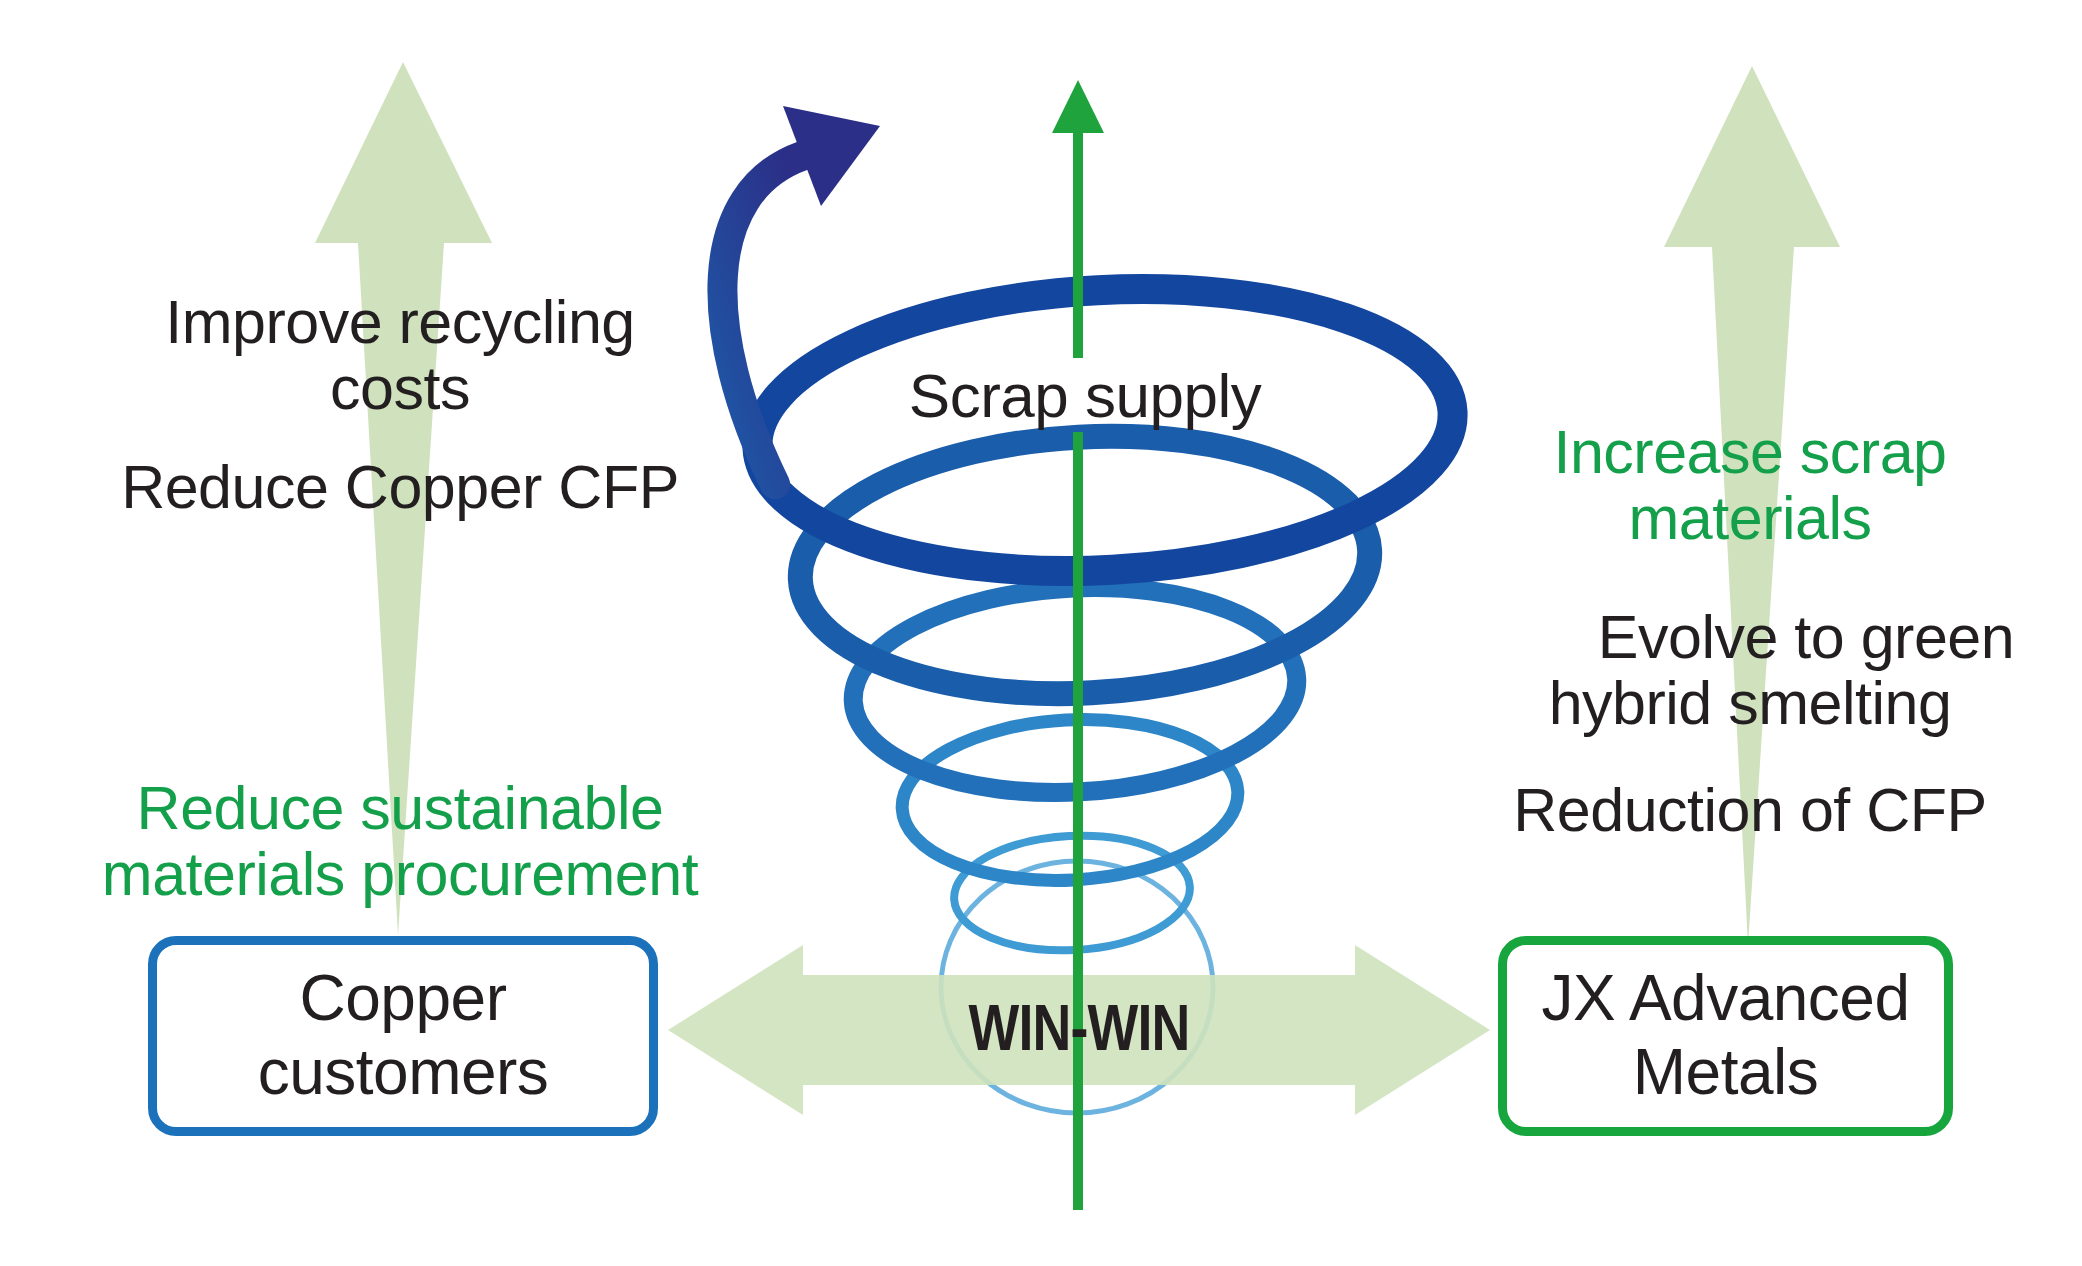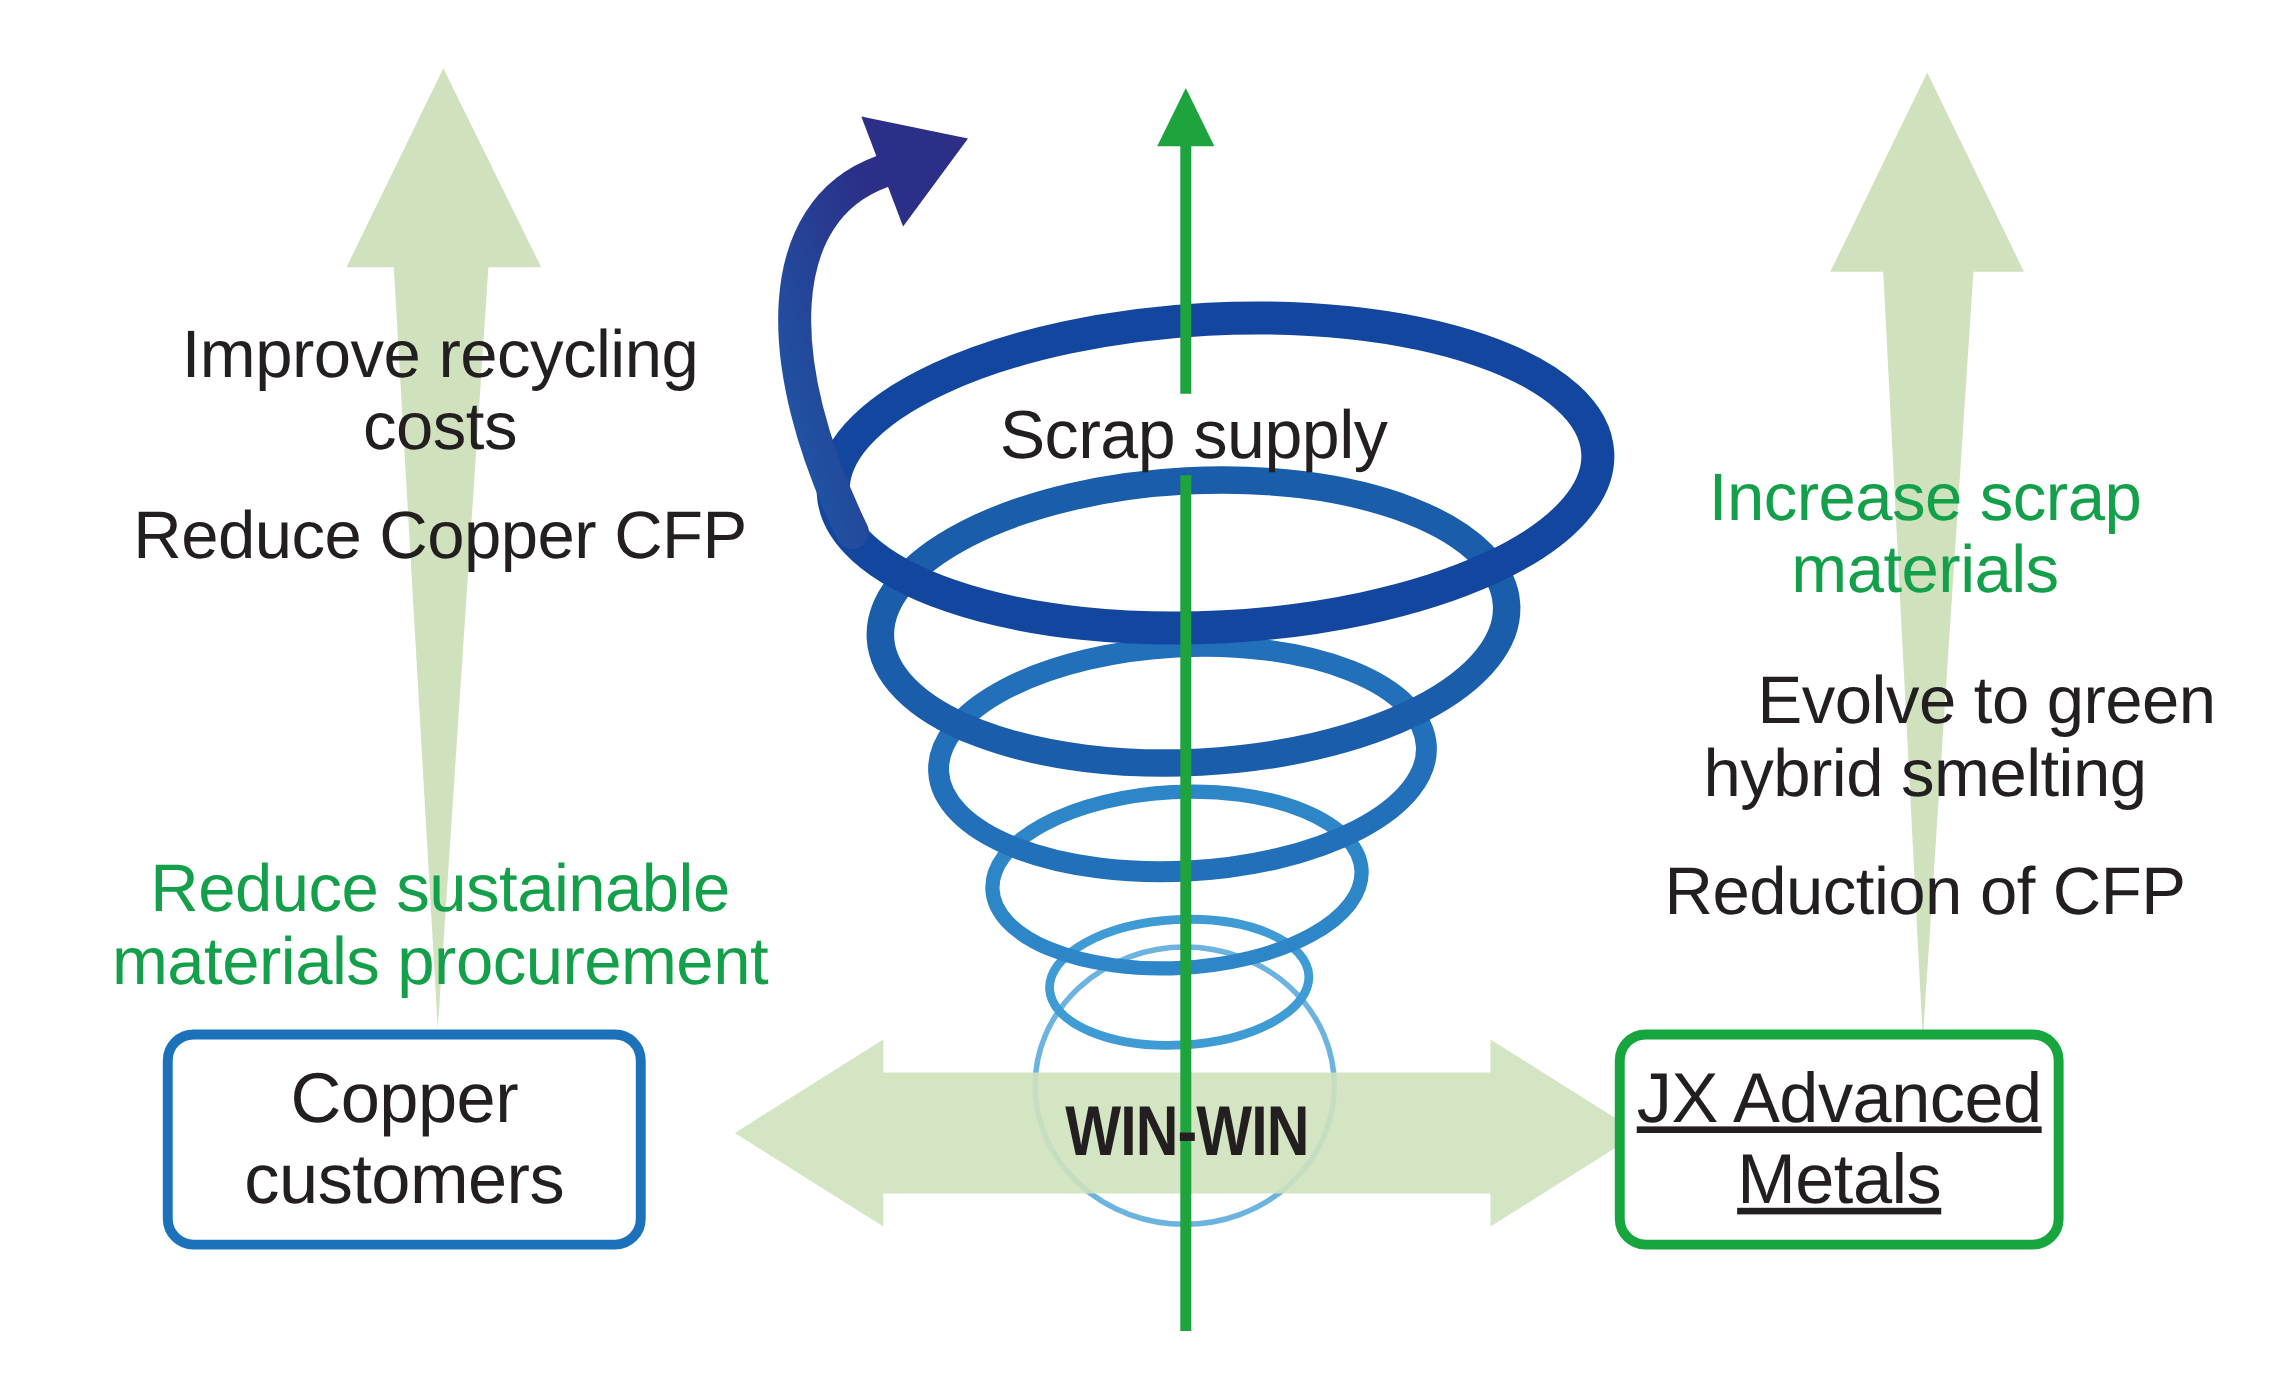--- a/index.html
+++ b/index.html
@@ -40,22 +40,22 @@
   .box{
     position:absolute;
     display:flex;flex-direction:column;align-items:center;justify-content:center;
     background:#ffffff;
     border-radius:28px;
     box-sizing:border-box;
     font-size:64px;letter-spacing:-0.5px;color:var(--text-black);
     line-height:1.15;
     text-align:center;
   }
-  .box.blue{left:148px;top:936px;width:439px;height:200px;border:9px solid var(--blue-box-border);}
-  .box.greenb{left:1468px;top:936px;width:408px;height:200px;border:9px solid var(--green-box-border);text-decoration:underline;}
+  .box.blue{left:148px;top:936px;width:510px;height:200px;border:9px solid var(--blue-box-border);}
+  .box.greenb{left:1498px;top:936px;width:455px;height:200px;border:9px solid var(--green-box-border);}
 </style>
 </head>
 <body>
 
 <div class="stage">
 
   <svg width="2082" height="1266" viewBox="0 0 2082 1266">
     <defs>
       <linearGradient id="curveGrad" x1="0" y1="1" x2="0.75" y2="0">
         <stop offset="0" stop-color="#1e5aa9"></stop>

